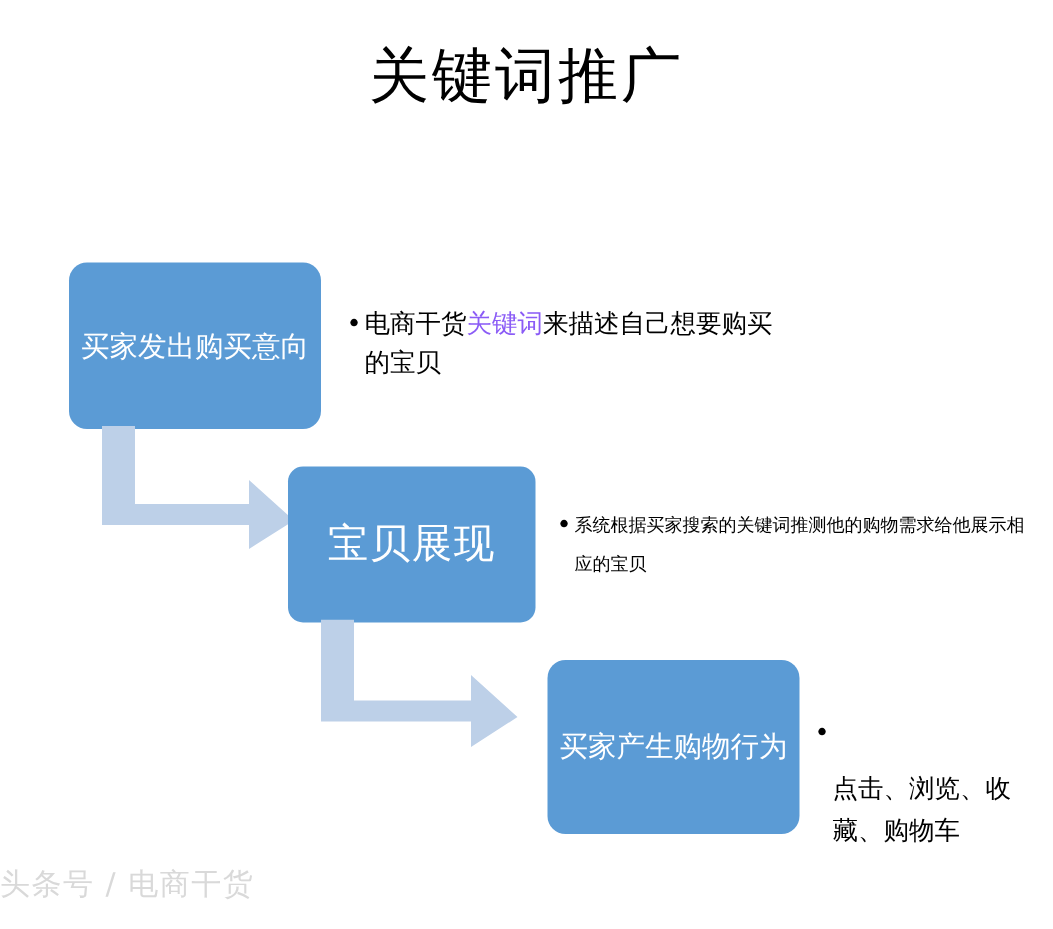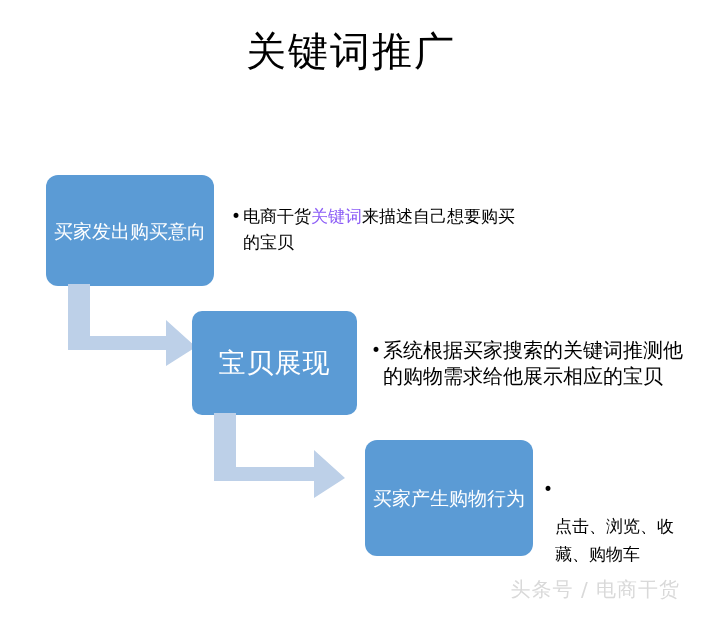--- a/index.html
+++ b/index.html
@@ -138,21 +138,21 @@
     font-size: 17px;
     line-height: 26px;
   }
 
   #bullet-2 {
     left: 371px;
     top: 337px;
     width: 322px;
   }
   #bullet-2 .bullet-text {
-    font-size: 20px;
+    font-size: 12px;
     line-height: 26px;
   }
 
   #bullet-3 {
     left: 543px;
     top: 476px;
     width: 145px;
   }
   #bullet-3 .bullet-text {
     font-size: 17px;
@@ -163,21 +163,20 @@
   .kw-highlight {
     color: #8b5cf6;
   }
 
   
   #watermark {
     position: absolute;
     left: 0;
     right: 22px;
     top: 575px;
-    text-align: right;
     font-size: 20px;
     line-height: 28px;
     letter-spacing: 1px;
     color: #d9d9d9;
     white-space: nowrap;
   }
 </style>
 </head>
 <body>
 

